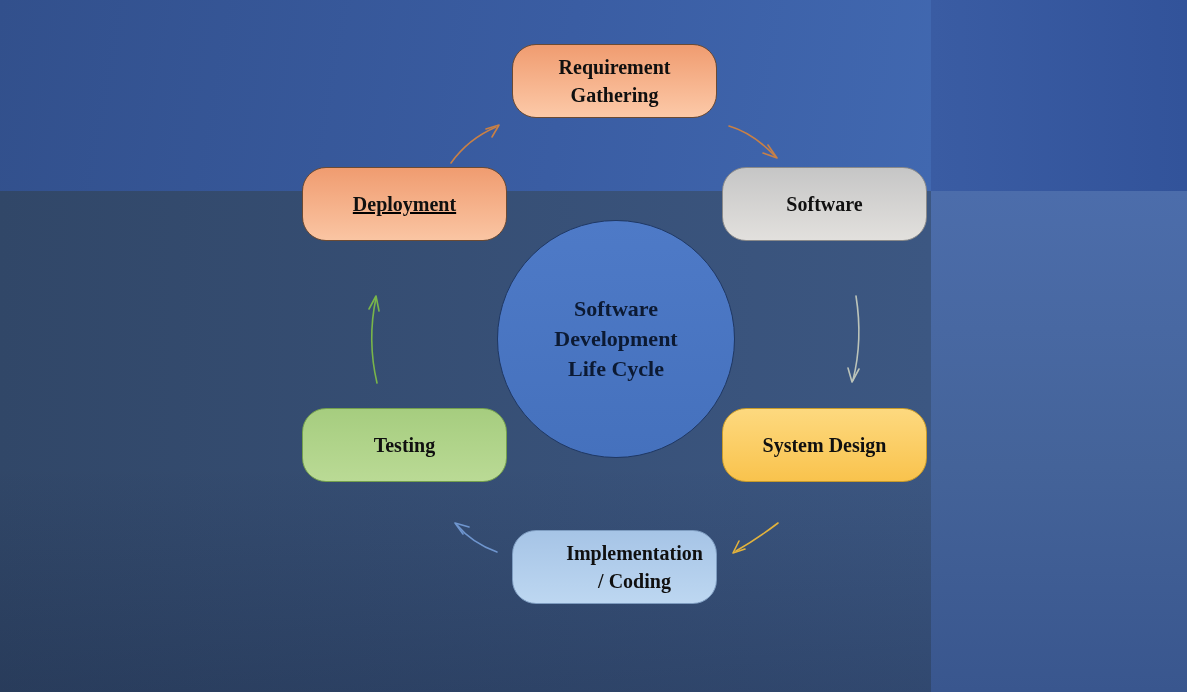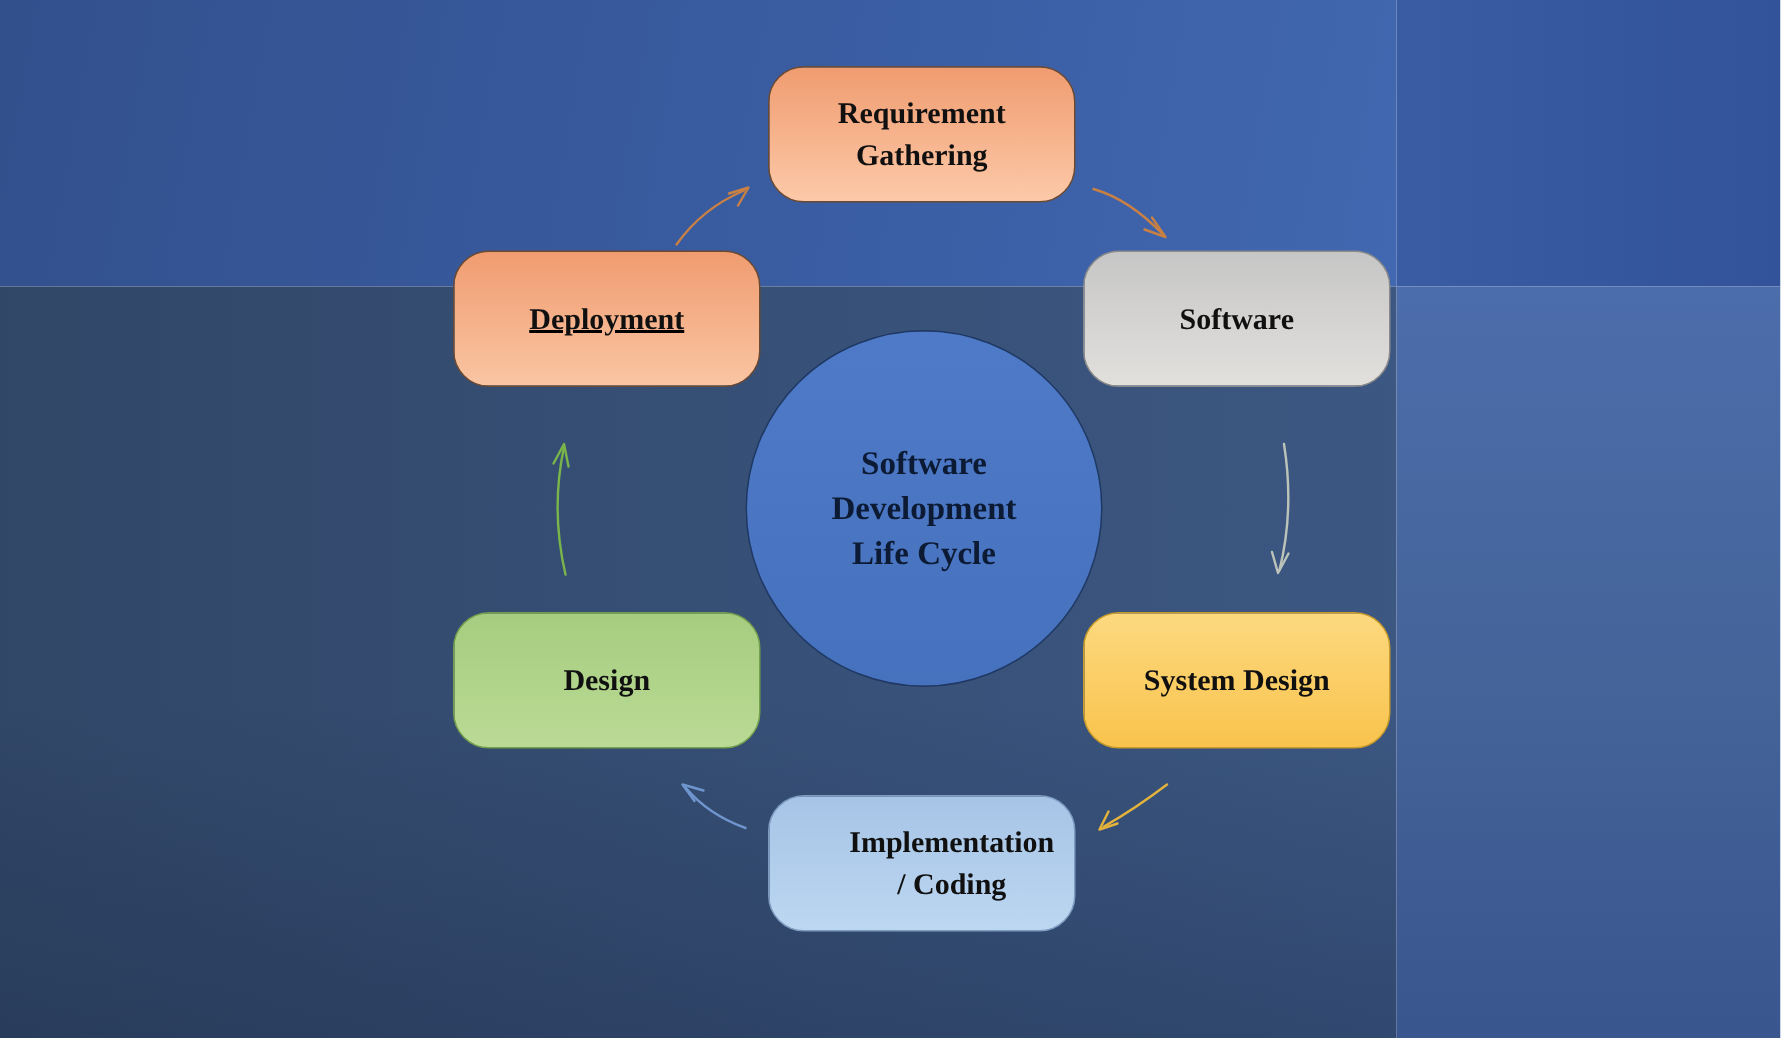--- a/index.html
+++ b/index.html
@@ -28,21 +28,21 @@
     position: absolute; left: 931px; top: 0; width: 256px; height: 191px;
     background: linear-gradient(to right, #3a5ca3 0%, #32539a 100%);
   }
   .bg-right-bottom {
     position: absolute; left: 931px; top: 191px; width: 256px; height: 501px;
     background: linear-gradient(to bottom, #4c6dab 0%, #446399 55%, #39568e 100%);
   }
   
   .node {
     position: absolute;
-    width: 205px; height: 91px;
+    width: 205px; height: 74px;
     border: 1.5px solid #555;
     border-radius: 24px;
     display: flex; align-items: center; justify-content: center;
     box-sizing: border-box;
     text-align: center;
   }
   .node-label {
     font-weight: bold;
     font-size: 20px;
     line-height: 28px;
@@ -139,21 +139,21 @@
 
   <div class="node pos-system-design" style="background: linear-gradient(rgb(253, 217, 127), rgb(249, 195, 77)); border-color: rgb(200, 155, 42);">
     <span class="node-label">System Design</span>
   </div>
 
   <div class="node pos-implementation" style="background: linear-gradient(rgb(166, 196, 230), rgb(189, 215, 241)); border-color: rgb(126, 156, 192);">
     <span class="node-label">Implementation / Coding</span>
   </div>
 
   <div class="node pos-testing" style="background: linear-gradient(rgb(166, 205, 127), rgb(186, 218, 149)); border-color: rgb(116, 160, 78);">
-    <span class="node-label">Design</span>
+    <span class="node-label">Testing</span>
   </div>
 
   <div class="node pos-deployment" style="background: linear-gradient(rgb(240, 156, 112), rgb(250, 197, 163)); border-color: rgb(107, 74, 51);">
     <span class="node-label">Deployment</span>
   </div>
 
   <div class="center-circle" style="background: linear-gradient(rgb(78, 122, 199), rgb(69, 113, 189)); border-color: rgb(31, 56, 100);">
     <span class="circle-line">Software</span>
     <span class="circle-line">Development</span>
     <span class="circle-line">Life Cycle</span>

